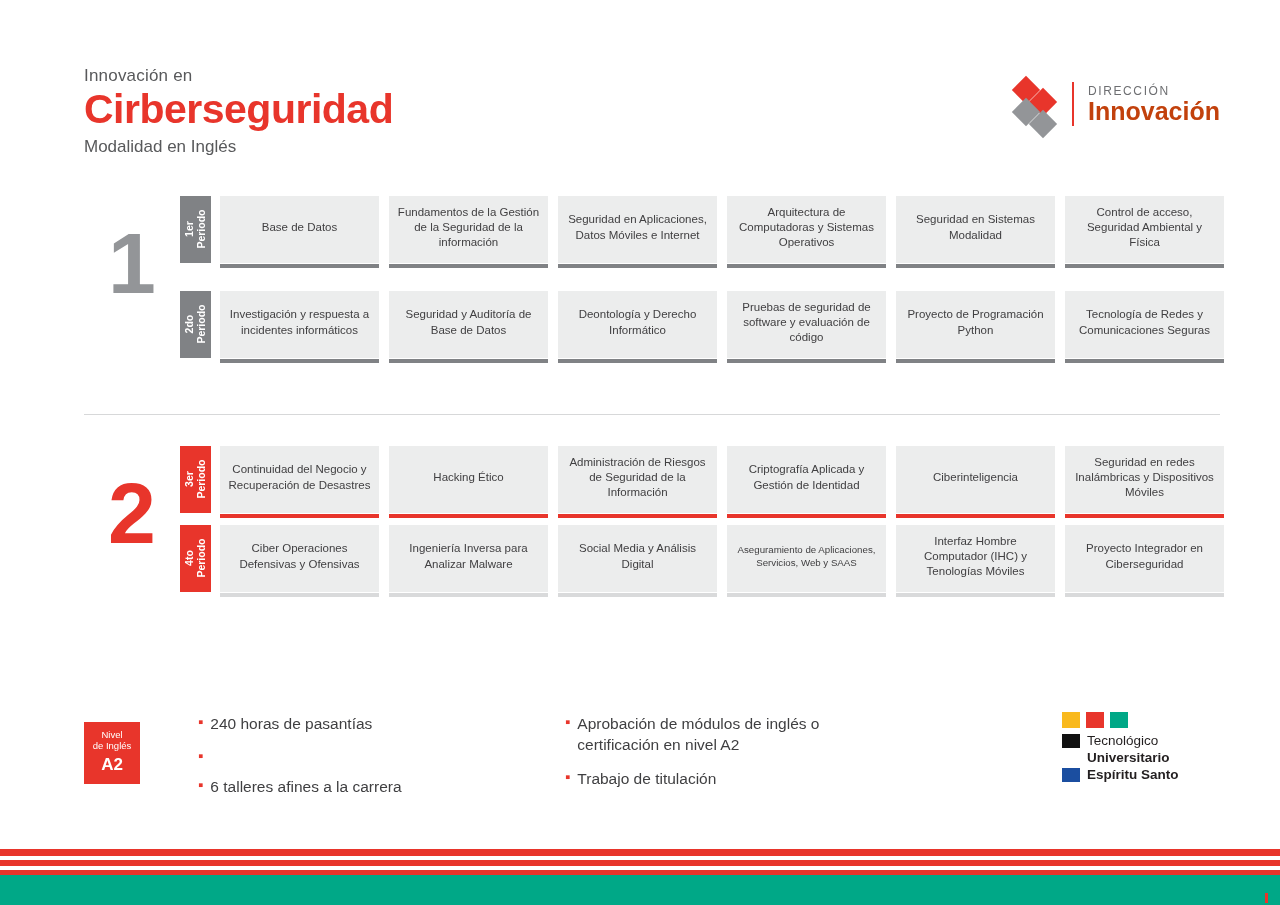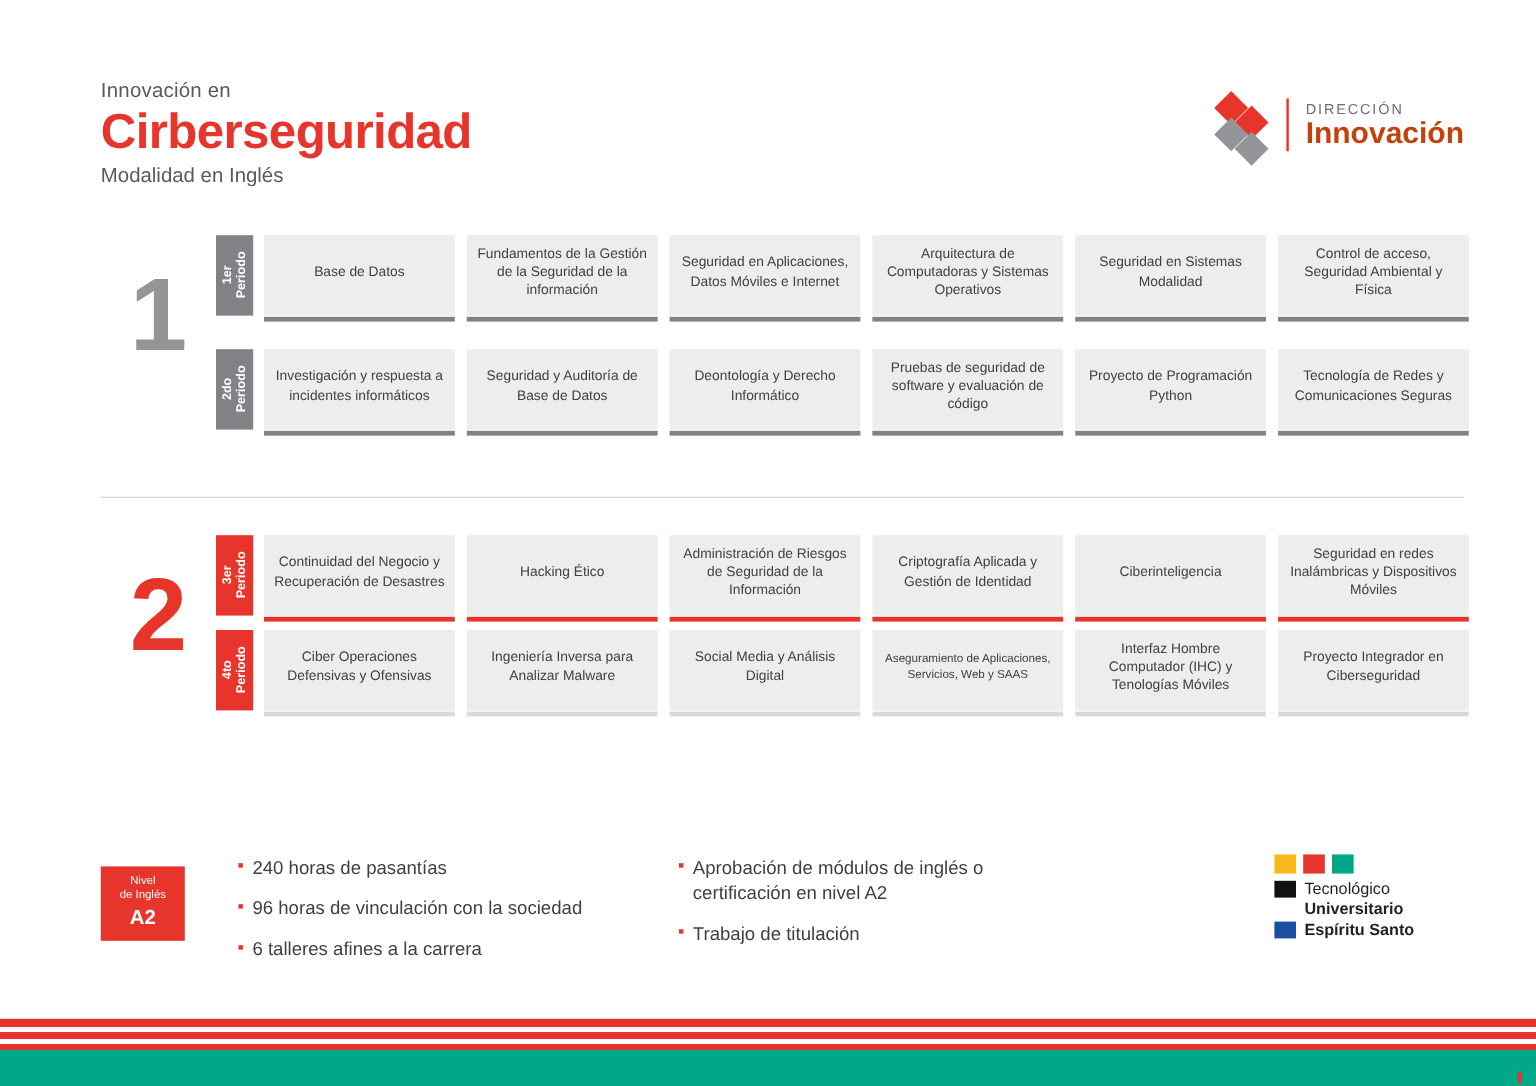--- a/index.html
+++ b/index.html
@@ -177,21 +177,21 @@
     width: 1136px;
     height: 1px;
     background: #d7d8d9;
   }
 
   
   .level-badge {
     position: absolute;
     left: 84px;
     top: 722px;
-    width: 70px;
+    width: 56px;
     height: 62px;
     background: #e8352b;
     color: #fff;
     text-align: center;
     padding-top: 8px;
   }
   .level-badge .l1 { font-size: 9.5px; line-height: 1.15; }
   .level-badge .l2 { font-size: 9.5px; line-height: 1.15; }
   .level-badge .l3 { font-size: 17px; font-weight: bold; margin-top: 3px; }
 
@@ -421,21 +421,20 @@
     <div class="l3">A2</div>
   </div>
 
   <div class="bullets" id="bullets-left">
     <div class="bullet">
       <span class="dot">▪</span>
       <span>240 horas de pasantías</span>
     </div>
     <div class="bullet">
       <span class="dot">▪</span>
-      <span>96 horas de vinculación con la sociedad</span>
     </div>
     <div class="bullet">
       <span class="dot">▪</span>
       <span>6 talleres afines a la carrera</span>
     </div>
   </div>
 
   <div class="bullets" id="bullets-right">
     <div class="bullet">
       <span class="dot">▪</span>

